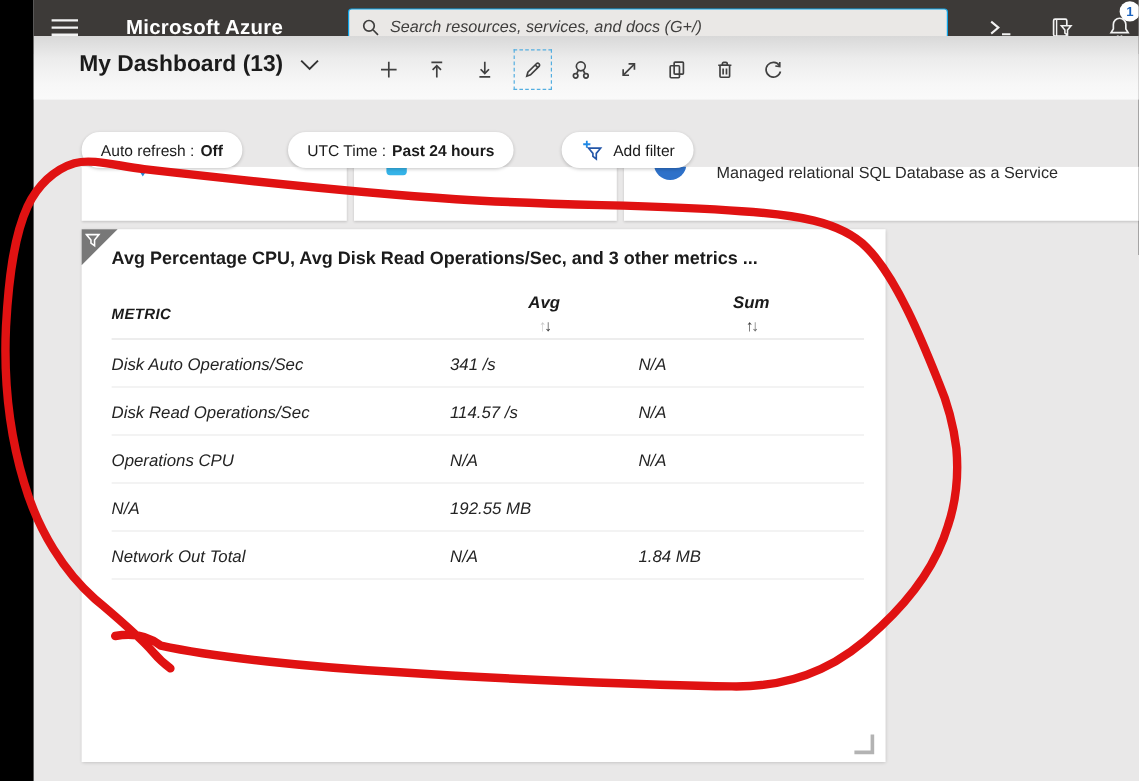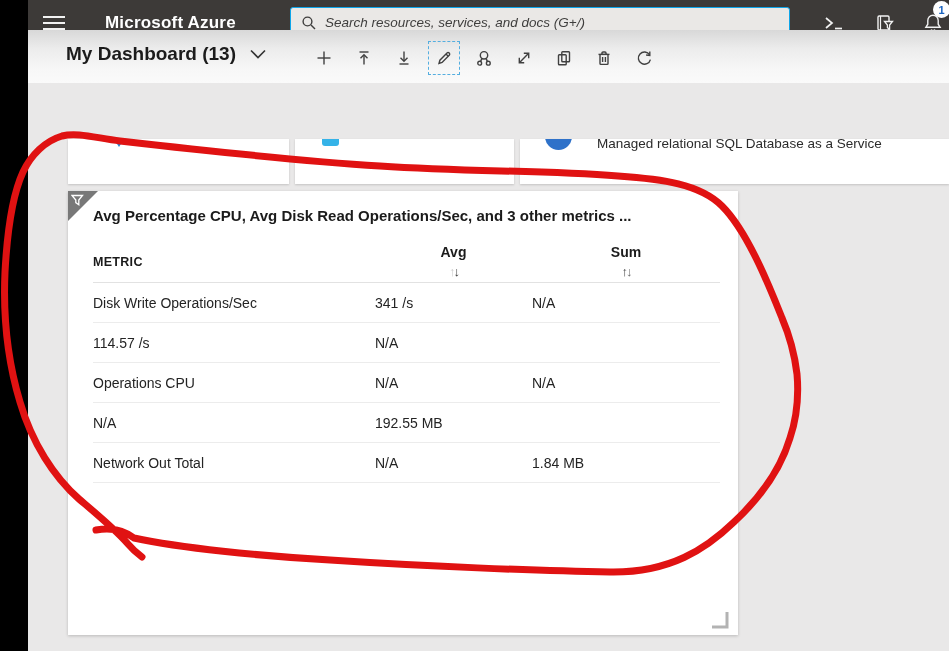--- a/index.html
+++ b/index.html
@@ -99,21 +99,21 @@
   .mtile {
     position:absolute; left:40px; top:191px; width:670px; height:444px;
     background:#fff; box-shadow:0 1px 3px rgba(0,0,0,.2);
   }
   .corner-tri { position:absolute; left:0; top:0; width:0; height:0;
     border-top:30px solid #787878; border-right:30px solid transparent; }
   .corner-funnel { position:absolute; left:3px; top:3px; }
   .mtitle { position:absolute; left:25px; top:16px; right:20px;
     font-size:15px; font-weight:700; color:#1b1b1b; white-space:nowrap; overflow:hidden; }
 
-  .mtable { position:absolute; left:25px; right:18px; top:50px; }
+  .mtable { position:absolute; left:25px; right:18px; top:50px;font-style:italic; }
   .mrow { display:grid; grid-template-columns:282px 157px 1fr; align-items:center; height:40px;
     border-bottom:1px solid #ececec; font-size:14px; color:#242424; }
   .mrow.mhead { height:42px; border-bottom:1px solid #e2e2e2; }
   .mhead .c-metric { font-size:12.5px; font-weight:700; letter-spacing:.3px; color:#1b1b1b; }
   .mhead .c-avg, .mhead .c-sum { font-size:14px; font-weight:700; color:#1b1b1b;
     display:flex; align-items:center; gap:4px; cursor:pointer;flex-direction:column; }
   .sort { font-size:13px; letter-spacing:-2px; }
   .sort .up-light { color:#c9c9c9; } .sort .dn-dark { color:#3a3a3a; }
   .sort .up-dark { color:#3a3a3a; } .sort .dn-mid { color:#6b6b6b; }
 
@@ -235,20 +235,38 @@
       </div>
       <div class="cmd-btn">
         <svg width="18" height="18" viewBox="0 0 18 18">
           <path d="M14.6 5.8 A6.1 6.1 0 1 0 15.4 10.6"></path>
           <polyline points="14.8,2.6 14.8,6.4 11.1,6"></polyline>
         </svg>
       </div>
     </div>
   </div>
 
+  <div class="pills">
+    <div class="pill" style="left:40px;">
+      <span class="lbl">Auto refresh :</span>
+      <b>Off</b>
+    </div>
+    <div class="pill" style="left:212px;">
+      <span class="lbl">UTC Time :</span>
+      <b>Past 24 hours</b>
+    </div>
+    <div class="pill pill-add" style="left:440px;">
+      <svg width="20" height="20" viewBox="0 0 20 20">
+        <line x1="5" y1="2.2" x2="5" y2="8.2" stroke="#1e88e5" stroke-width="1.5"></line>
+        <line x1="2" y1="5.2" x2="8" y2="5.2" stroke="#1e88e5" stroke-width="1.5"></line>
+        <polygon points="6.5,8.5 16.5,8.5 12.9,12.8 12.9,17.5 10.1,15.3 10.1,12.8" fill="none" stroke="#2456a8" stroke-width="1.4"></polygon>
+      </svg>
+      <span>Add filter</span>
+    </div>
+  </div>
 
   <div class="tiles">
     <div class="tile tile1">
       <div class="chev-clip"></div>
     </div>
     <div class="tile tile2">
       <div class="cyan-clip"></div>
     </div>
     <div class="tile tile3">
       <div class="circle-clip"></div>
@@ -270,25 +288,26 @@
           <span>Avg</span>
           <span class="sort"><span class="up-light">↑</span><span class="dn-dark">↓</span></span>
         </div>
         <div class="c-sum">
           <span>Sum</span>
           <span class="sort"><span class="up-dark">↑</span><span class="dn-mid">↓</span></span>
         </div>
       </div>
 
       <div class="mrow">
-        <div>Disk Write Operations/Sec</div>
+        <div>Disk Auto Operations/Sec</div>
         <div>341 /s</div>
         <div>N/A</div>
       </div>
       <div class="mrow">
+        <div>Disk Read Operations/Sec</div>
         <div>114.57 /s</div>
         <div>N/A</div>
       </div>
       <div class="mrow">
         <div>Operations CPU</div>
         <div>N/A</div>
         <div>N/A</div>
       </div>
       <div class="mrow">
         <div>N/A</div>

